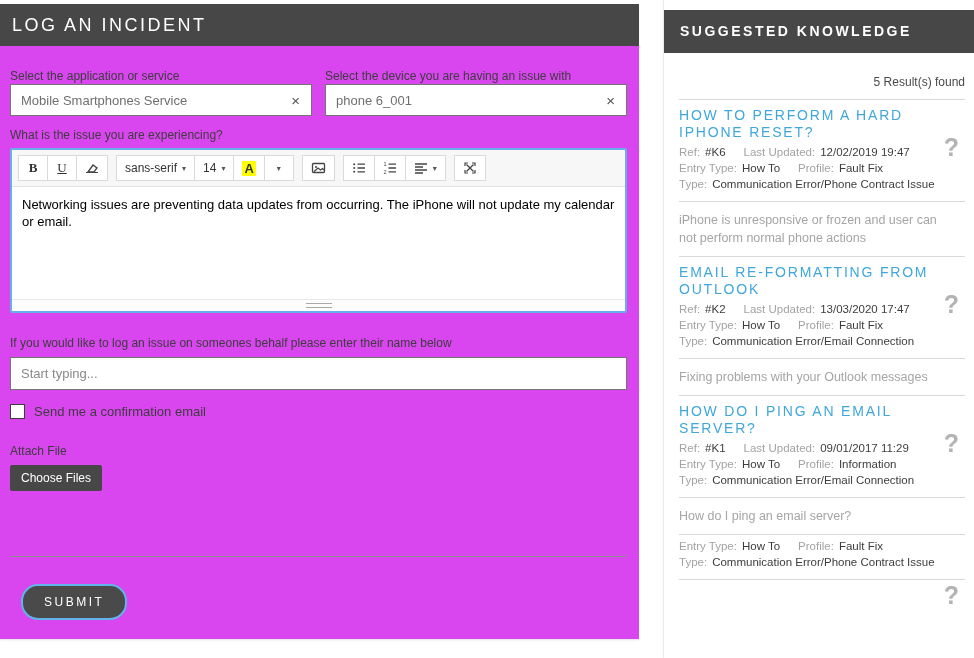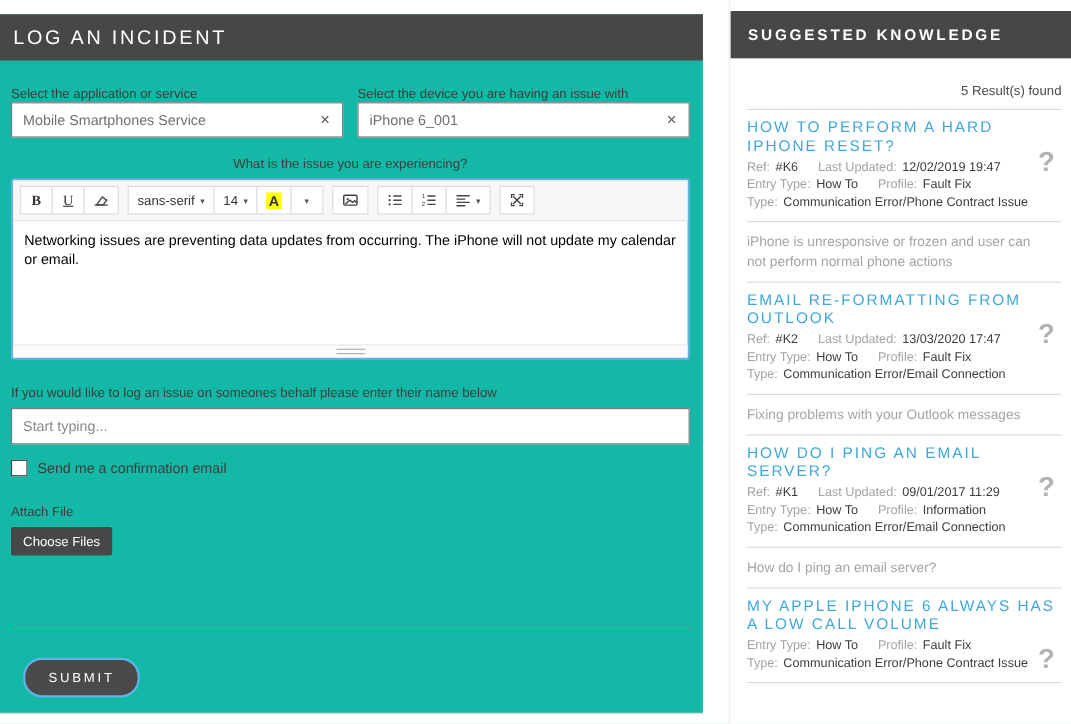--- a/index.html
+++ b/index.html
@@ -2,35 +2,35 @@
 <html><head>
 <meta charset="utf-8">
 <style>
   * { box-sizing: border-box; margin: 0; padding: 0; }
   html,body { width: 974px; height: 658px; }
   body { font-family: "Liberation Sans", sans-serif; background: #fff; overflow: hidden; position: relative; }
 
   .stage { position: relative; width: 974px; height: 658px; background:#fff; }
 
   
-  .left-card { position: absolute; left: 0; top: 13px; width: 639px; height: 636px;
-               background: #14b8a6; border-bottom: 1px solid #e9e9e9; box-shadow: 0 1px 2px rgba(0,0,0,.05); }
+  .left-card { position: absolute; left: 0; top: 4px; width: 639px; height: 636px;
+               background: #d946ef; border-bottom: 1px solid #e9e9e9; box-shadow: 0 1px 2px rgba(0,0,0,.05); }
   .left-header { height: 42px; background: #474747; color: #fff; line-height: 42px;
                  padding-left: 12px; font-size: 18px; letter-spacing: 2.5px; font-weight: 400; }
   .left-body { padding: 0 12px 0 10px; }
 
   .field-label { font-size: 12px; color: #3d3d3d; }
   .row-two { display: flex; gap: 13px; margin-top: 23px; }
   .row-two .col { flex: 0 0 302px; }
   .combo { margin-top: 1px; height: 32px; border: 1px solid #757575; background: #fff;
            display: flex; align-items: center; padding: 0 10px; cursor: text; }
   .combo .combo-value { flex: 1; font-size: 13px; color: #6f6f6f; }
   .combo .clear-x { color: #555; font-size: 15px; line-height: 1; cursor: pointer; padding: 2px 1px; }
 
-  .issue-label { display:block; margin-top: 17px; text-align: center; }
+  .issue-label { display:block; margin-top: 12px; }
 
   
   .editor { margin-top: 6px; border: 2px solid #66afe9; border-radius: 2px; background: #fff; }
   .editor-toolbar { background: #f7f7f7; border-bottom: 1px solid #e2e2e2; padding: 5px 6px; display: flex; align-items: center; }
   .btn-group { display: inline-flex; margin-right: 8px; }
   .tbtn { height: 26px; min-width: 30px; background: #fff; border: 1px solid #dadada;
           display: inline-flex; align-items: center; justify-content: center;
           font-size: 13px; color: #333; padding: 0 8px; cursor: pointer; }
   .btn-group .tbtn + .tbtn { margin-left: -1px; }
   .tbtn.bold { font-weight: bold; font-family: "Liberation Serif", serif; }
@@ -100,21 +100,21 @@
         <div class="col">
           <div class="field-label">Select the application or service</div>
           <div class="combo">
             <span class="combo-value">Mobile Smartphones Service</span>
             <span class="clear-x">×</span>
           </div>
         </div>
         <div class="col">
           <div class="field-label">Select the device you are having an issue with</div>
           <div class="combo">
-            <span class="combo-value">iPhone 6_001</span>
+            <span class="combo-value">phone 6_001</span>
             <span class="clear-x">×</span>
           </div>
         </div>
       </div>
 
       <span class="field-label issue-label">What is the issue you are experiencing?</span>
 
       <div class="editor">
         <div class="editor-toolbar">
           <span class="btn-group">
@@ -246,21 +246,20 @@
           <div><span class="pair"><span class="lbl">Ref:</span><span class="val">#K1</span></span><span class="pair"><span class="lbl">Last Updated:</span><span class="val">09/01/2017 11:29</span></span></div>
           <div><span class="pair"><span class="lbl">Entry Type:</span><span class="val">How To</span></span><span class="pair"><span class="lbl">Profile:</span><span class="val">Information</span></span></div>
           <div><span class="pair"><span class="lbl">Type:</span><span class="val">Communication Error/Email Connection</span></span></div>
         </div>
         <hr class="kb-divider">
         <div class="kb-desc">How do I ping an email server?</div>
         <hr class="kb-divider">
       </div>
 
       <div class="kb-item">
-        <div class="kb-title">MY APPLE IPHONE 6 ALWAYS HAS A LOW CALL VOLUME</div>
         <span class="kb-q" style="top:45px">?</span>
         <div class="kb-meta">
           <div><span class="pair"><span class="lbl">Entry Type:</span><span class="val">How To</span></span><span class="pair"><span class="lbl">Profile:</span><span class="val">Fault Fix</span></span></div>
           <div><span class="pair"><span class="lbl">Type:</span><span class="val">Communication Error/Phone Contract Issue</span></span></div>
         </div>
         <hr class="kb-divider">
         <div class="kb-desc"></div>
       </div>
 
     </div>

